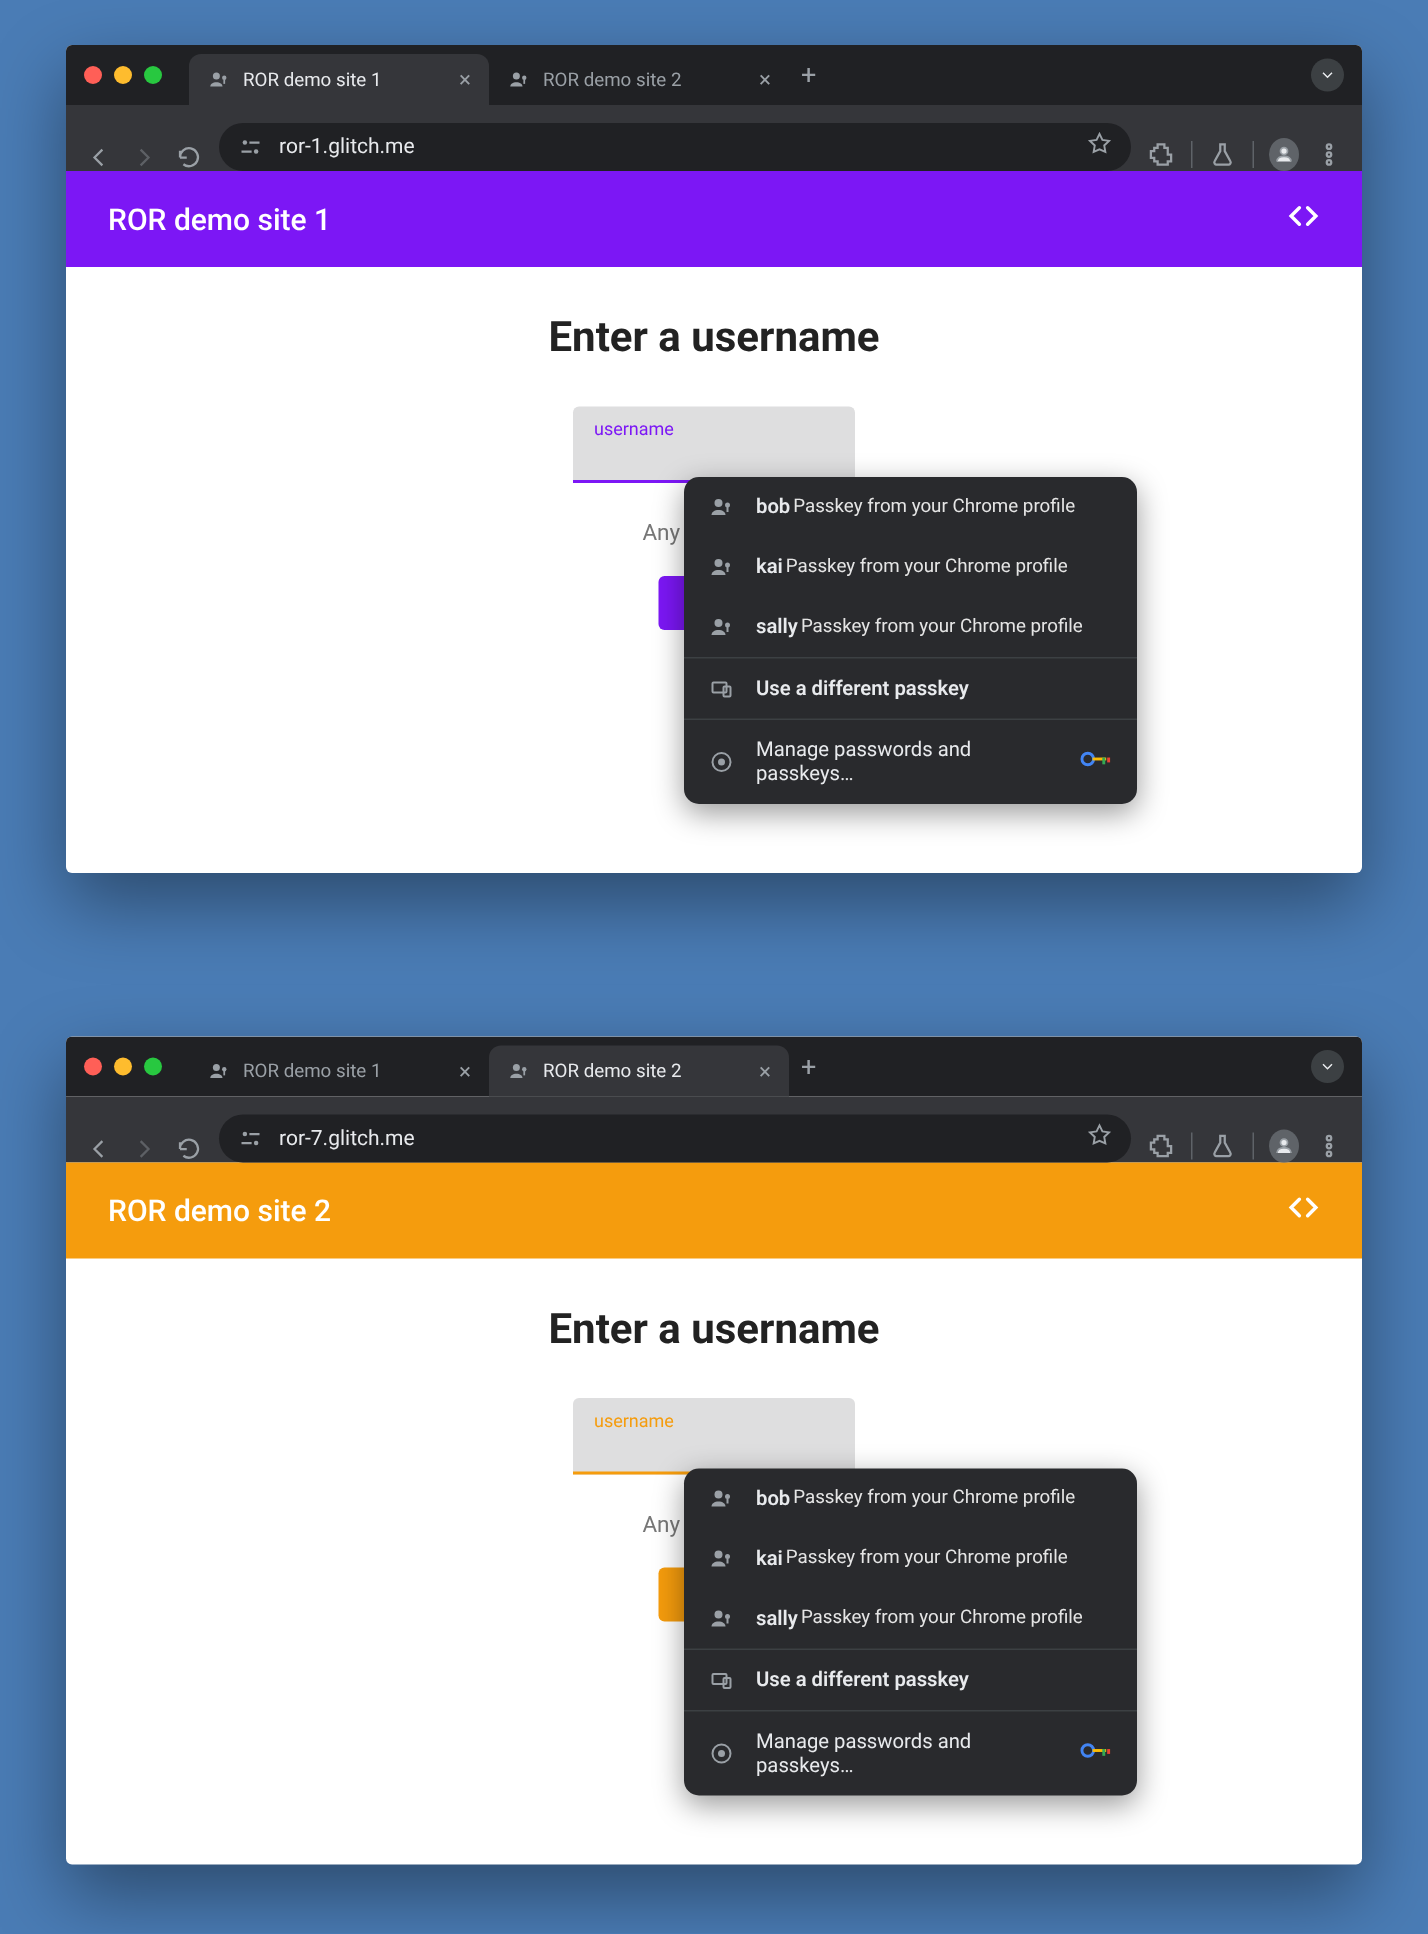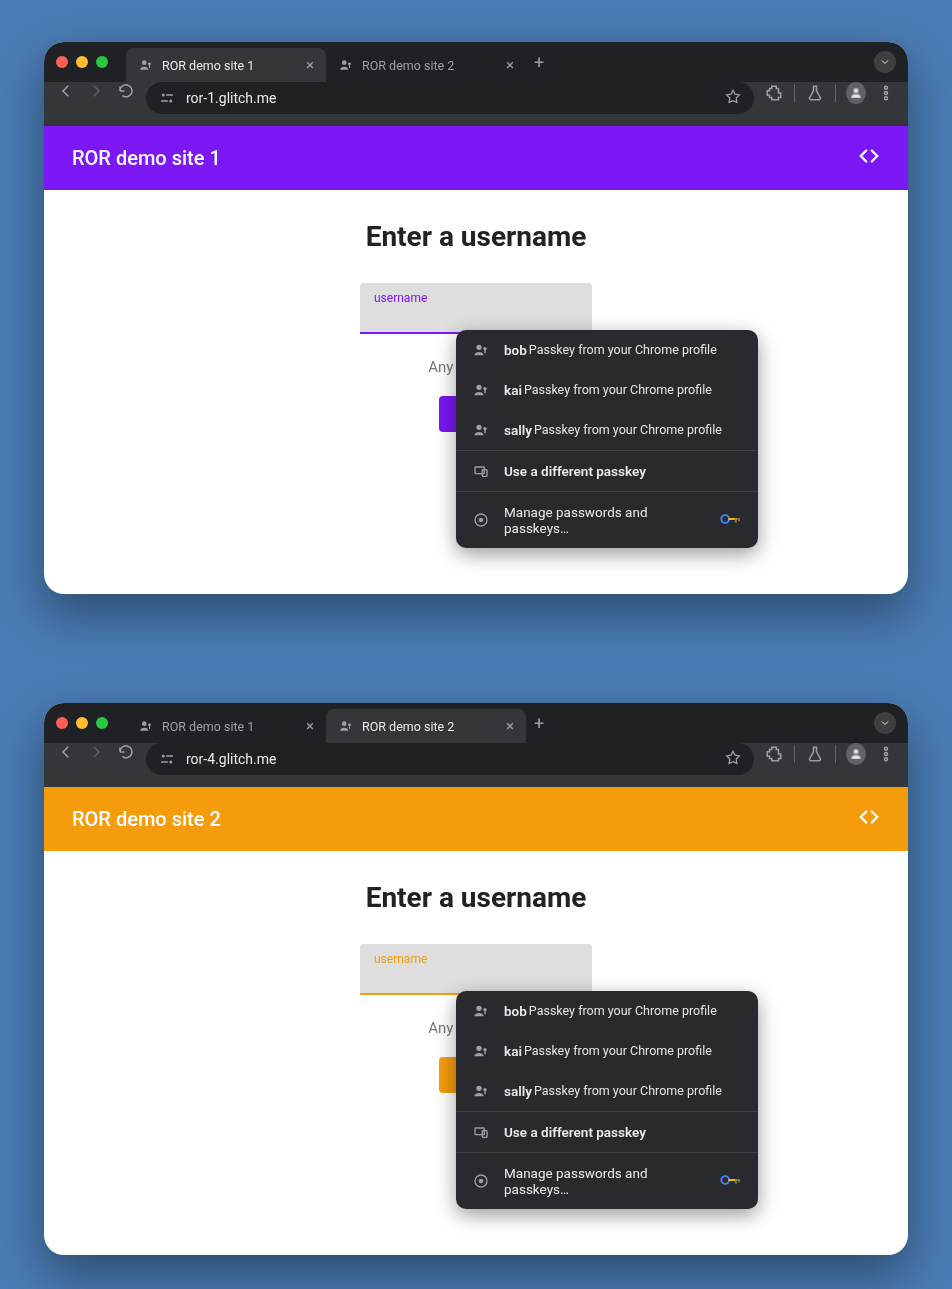--- a/index.html
+++ b/index.html
@@ -6,24 +6,23 @@
   body {
     background: #4a7cb5;
     font-family: -apple-system, BlinkMacSystemFont, "Segoe UI", Roboto, sans-serif;
     width: 952px;
     height: 1289px;
     position: relative;
   }
   .browser-window {
     position: absolute;
     background: #fff;
-    border-radius: 20px;
+    border-radius: 4px;
     overflow: hidden;
     box-shadow: 0 20px 50px rgba(0,0,0,0.4);
-    margin-top: 12px;
   }
   .window-1 { left: 44px; top: 30px; width: 864px; height: 552px; }
   .window-2 { left: 44px; top: 691px; width: 864px; height: 552px; }
 
   .titlebar {
     background: #202124;
     height: 40px;
     display: flex;
     align-items: center;
     padding: 0 12px;
@@ -49,21 +48,21 @@
   .tab.active { background: #35363a; color: #e8eaed; }
   .tab .favicon { width: 16px; height: 16px; display:flex; align-items:center; justify-content:center; color: #9aa0a6;}
   .tab .favicon svg { width: 14px; height: 14px; }
   .tab .close { margin-left: auto; color: #9aa0a6; font-size: 15px;}
   .new-tab { color: #9aa0a6; font-size: 18px; padding: 0 8px; cursor: pointer; }
   .titlebar .chev { margin-left: auto; background:#3c4043; width:22px; height:22px; border-radius:50%; display:flex; align-items:center; justify-content:center; color:#e8eaed; font-size:12px;}
 
   .toolbar {
     background: #35363a;
     height: 44px;
-    display: flex; align-items: flex-start; gap: 10px;
+    display: flex; align-items: flex-end; gap: 10px;
     padding: 0 12px;
   }
   .tb-icon { color: #9aa0a6; width: 20px; text-align:center; cursor:pointer; display:flex; align-items:center; justify-content:center;}
   .tb-icon svg { width: 18px; height: 18px; stroke: currentColor; fill: none; stroke-width: 2;}
   .tb-icon.fwd { opacity: 0.4;}
   .addr {
     flex: 1; background: #202124; border-radius: 20px; height: 32px;
     display: flex; align-items: center; padding: 0 12px; gap: 10px;
     color: #e8eaed; font-size: 14px;
   }
@@ -80,21 +79,21 @@
     color: #fff; font-size: 20px; font-weight: 500;
   }
   .app-header .code-icon { margin-left:auto; }
   .app-header .code-icon svg { width:22px; height:22px; stroke:#fff; fill:none; stroke-width:2.5; stroke-linecap:round;}
   .purple { background: #7c17f5; }
   .orange { background: #f59c0d; }
 
   .content { position: relative; width:100%; }
   .heading { text-align:center; font-size: 28px; font-weight: 700; margin-top: 30px; color:#222;}
   .input-wrap {
-    width: 232px; margin: 30px auto 0; position: relative;
+    width: 188px; margin: 30px auto 0; position: relative;
     background: #dededf; border-radius: 4px 4px 0 0;
     padding: 22px 14px 10px;
   }
   .input-label { position:absolute; top:8px; left:14px; font-size: 12px; }
   .purple-accent .input-label { color: #7c17f5; }
   .orange-accent .input-label { color: #f59c0d; }
   .input-wrap input {
     border:none; background:transparent; outline:none; font-size:15px; width:100%;
     caret-color: #7c17f5;
   }
@@ -397,21 +396,21 @@
       </div>
     <div class="addr">
       <span class="site-icon">
         <svg width="18" height="18" viewBox="0 0 24 24">
             <circle cx="7" cy="8" r="2" fill="currentColor"></circle>
             <line x1="11" y1="8" x2="20" y2="8" stroke="currentColor" stroke-width="2"></line>
             <circle cx="17" cy="16" r="2" fill="currentColor"></circle>
             <line x1="4" y1="16" x2="13" y2="16" stroke="currentColor" stroke-width="2"></line>
           </svg>
       </span>
-      <span class="url">ror-4.glitch.me</span>
+      <span class="url">ror-7.glitch.me</span>
       <span class="star">
         <svg width="18" height="18" viewBox="0 0 24 24">
             <path d="M12 3l2.6 5.3 5.9.9-4.3 4.1 1 5.8L12 16.8 6.8 19.1l1-5.8L3.5 9.2l5.9-.9L12 3z" fill="none" stroke="currentColor" stroke-width="1.7"></path>
           </svg>
       </span>
     </div>
     <div class="tb-right">
       <div class="tb-icon">
           <svg viewBox="0 0 24 24">
             <path d="M9 3h6v3h3v6h3v6h-3v3H9v-3H6v-3H3V9h3V6h3z"></path>

